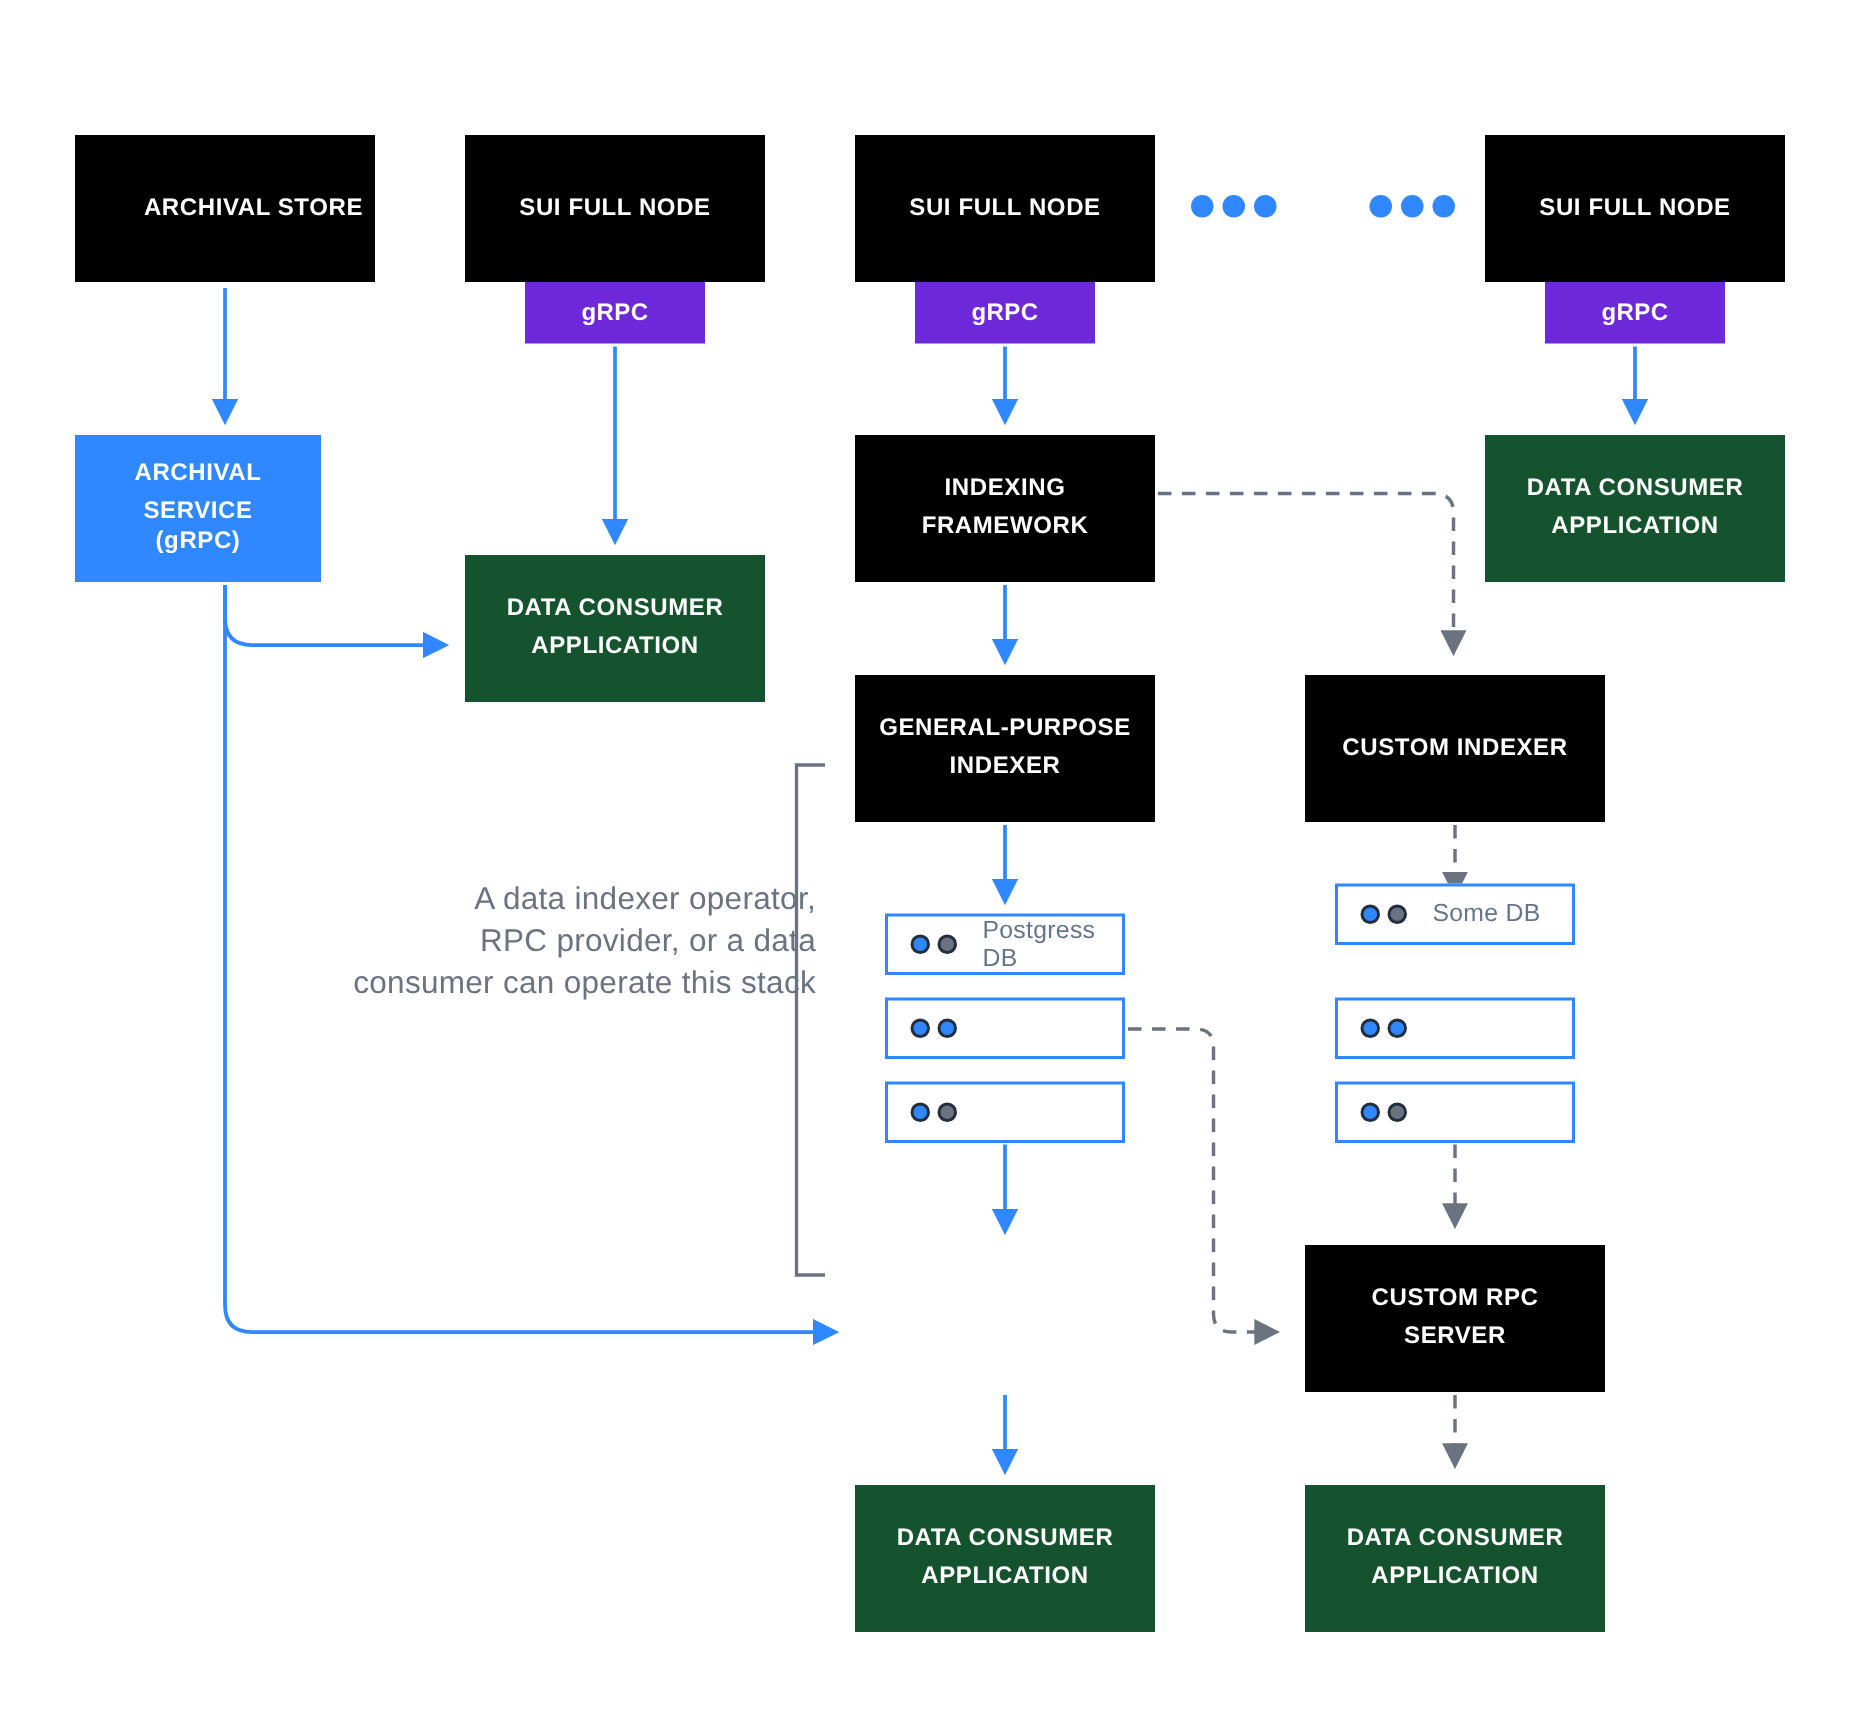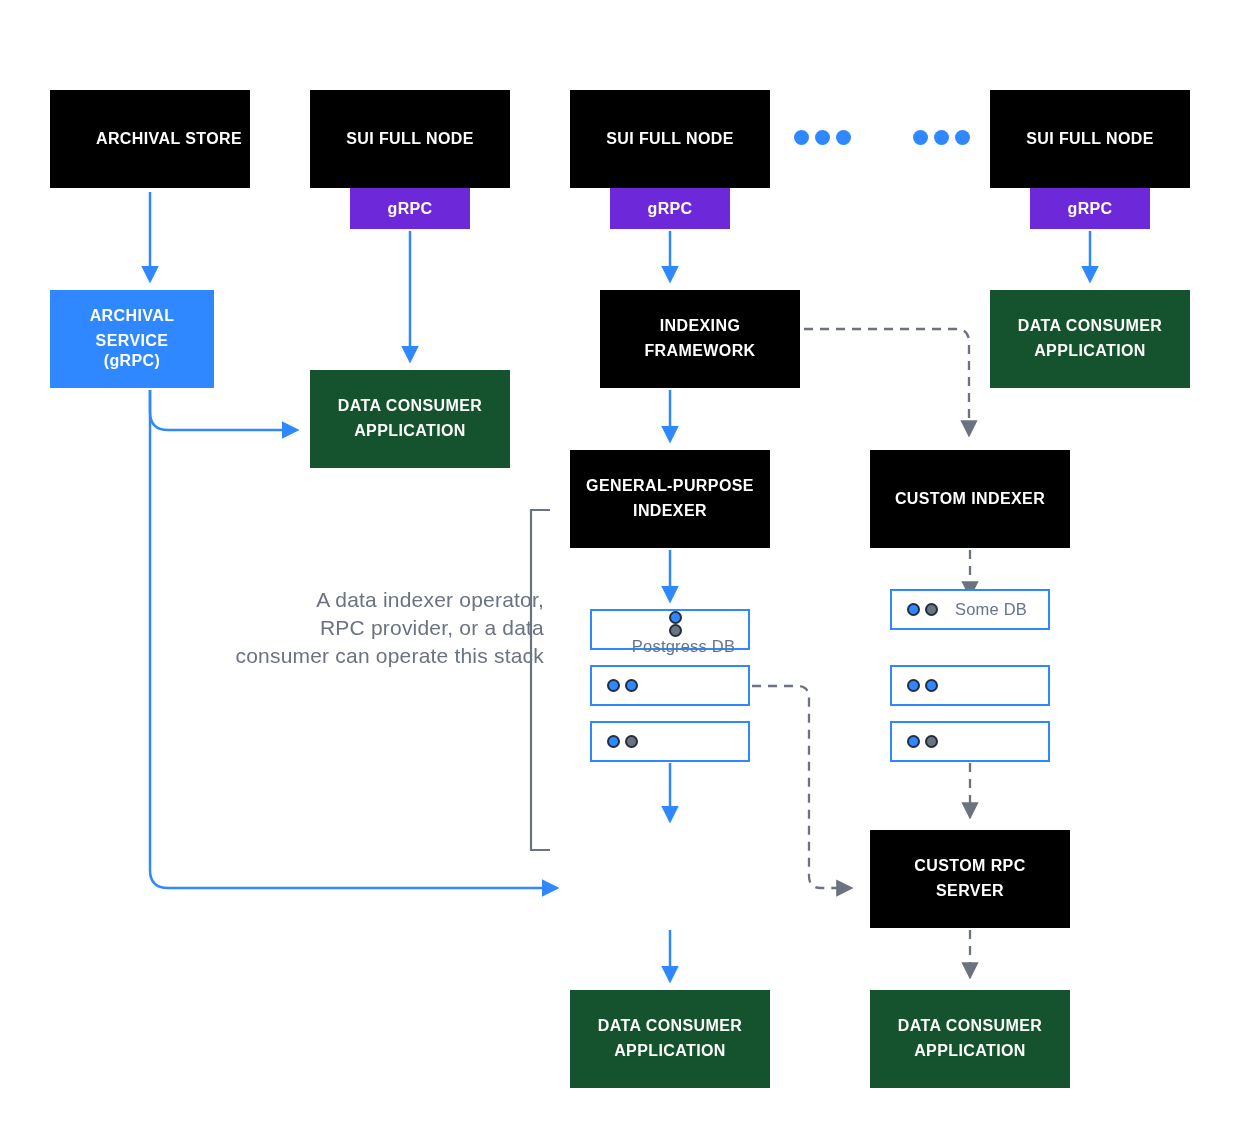--- a/index.html
+++ b/index.html
@@ -175,37 +175,37 @@
 
   <div class="node blue" style="left:50px; top:290px; width:164px; height:98px;">
     <span class="node-label">ARCHIVAL SERVICE</span>
     <span class="node-label" style="margin-top:-4px;">(gRPC)</span>
   </div>
 
   <div class="node gray" style="left:310px; top:370px; width:200px; height:98px;">
     <span class="node-label">DATA CONSUMER APPLICATION</span>
   </div>
 
-  <div class="node black" style="left:600px; top:290px; width:200px; height:98px;">
+  <div class="node black" style="left:570px; top:290px; width:200px; height:98px;">
     <span class="node-label">INDEXING FRAMEWORK</span>
   </div>
 
   <div class="node gray" style="left:990px; top:290px; width:200px; height:98px;">
     <span class="node-label">DATA CONSUMER APPLICATION</span>
   </div>
 
   <div class="node black" style="left:570px; top:450px; width:200px; height:98px;">
     <span class="node-label">GENERAL-PURPOSE INDEXER</span>
   </div>
 
   <div class="node black" style="left:870px; top:450px; width:200px; height:98px;">
     <span class="node-label">CUSTOM INDEXER</span>
   </div>
 
-  <div class="dbrow" style="left:590px; top:609px; width:160px; height:41px;flex-direction:column;">
+  <div class="dbrow" style="left:590px; top:609px; width:160px; height:41px;">
     <span class="db-dot blue-dot"></span>
     <span class="db-dot gray-dot"></span>
     <span class="db-label">Postgress DB</span>
   </div>
   <div class="dbrow" style="left:590px; top:665px; width:160px; height:41px;">
     <span class="db-dot blue-dot"></span>
     <span class="db-dot blue-dot"></span>
   </div>
   <div class="dbrow" style="left:590px; top:721px; width:160px; height:41px;">
     <span class="db-dot blue-dot"></span>

